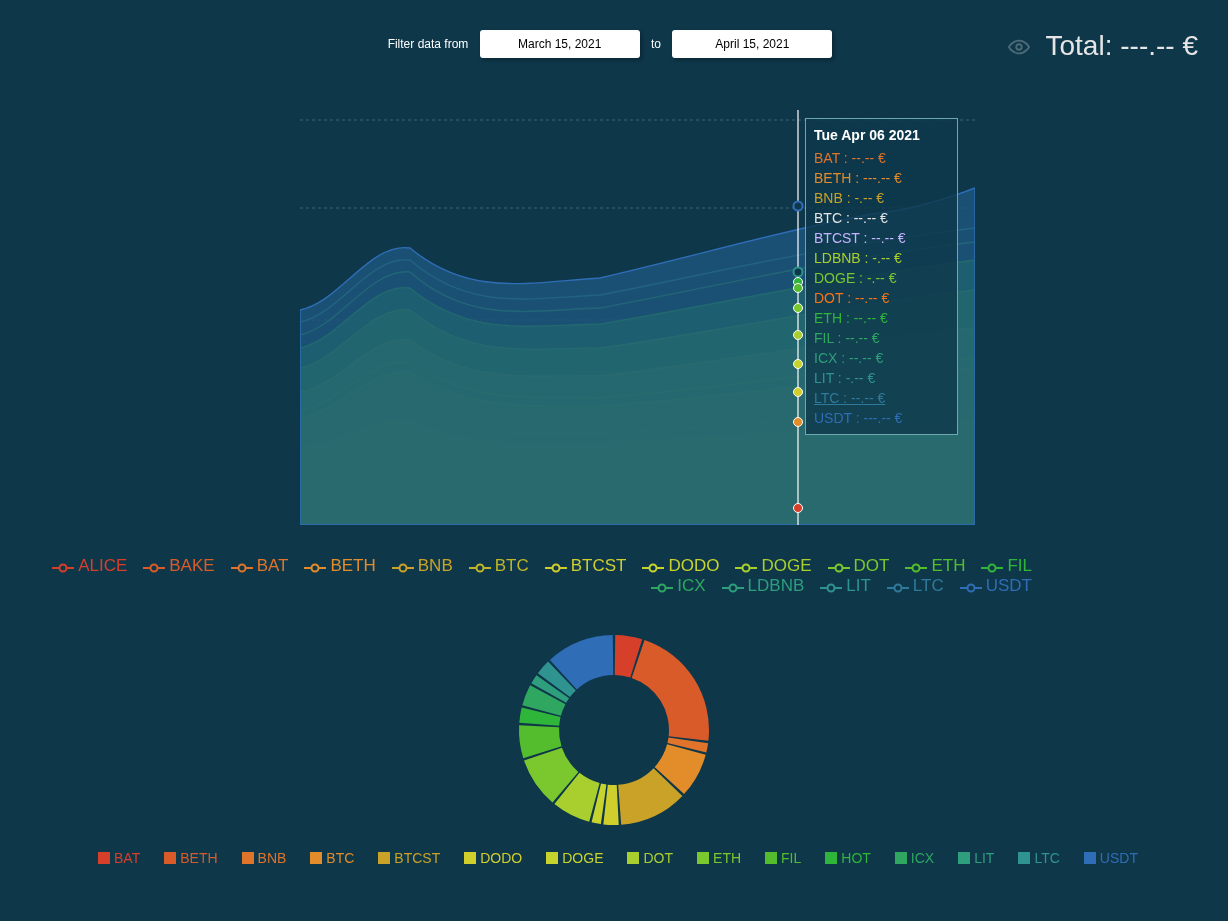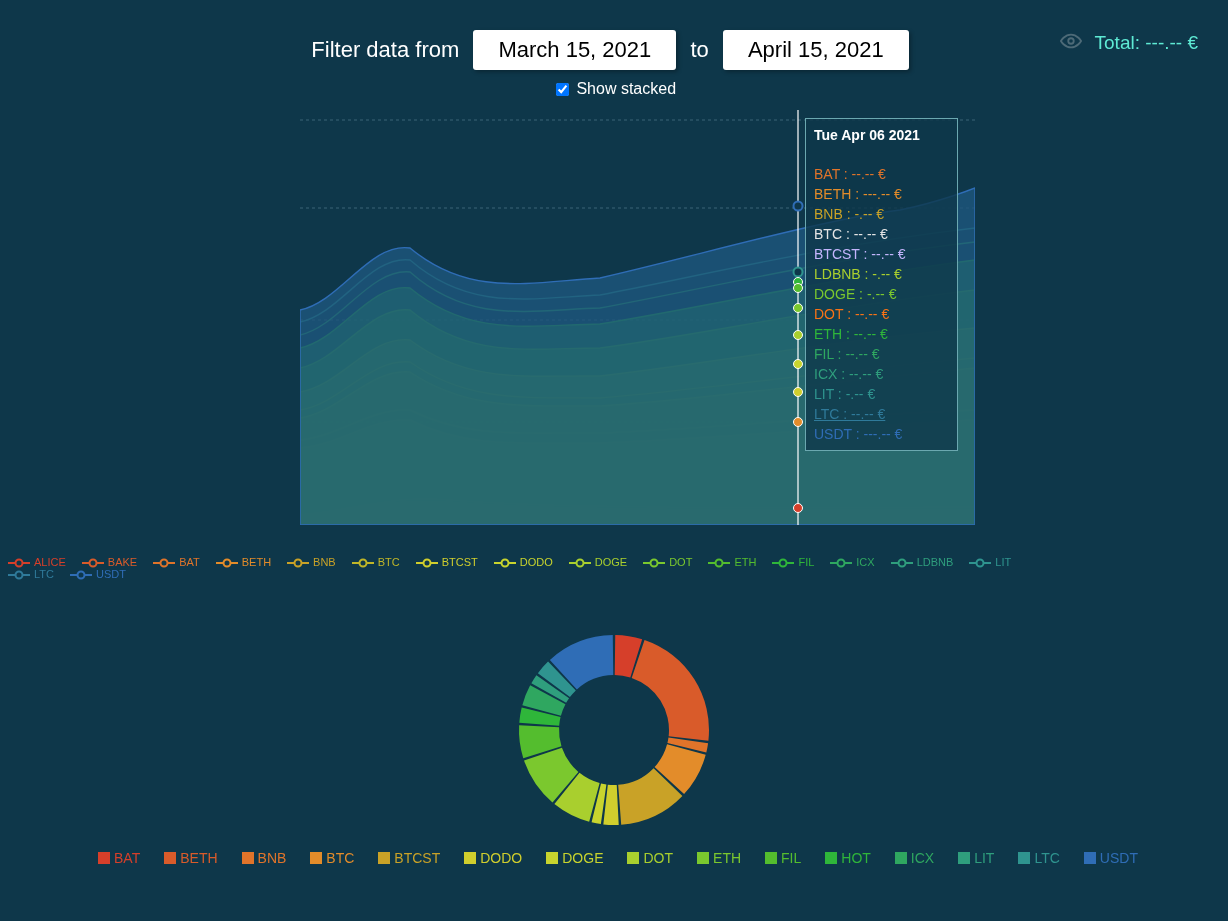--- a/index.html
+++ b/index.html
@@ -1,32 +1,32 @@
 <!DOCTYPE html>
 <html><head>
 <meta charset="utf-8">
 <style>
   html,body{margin:0;padding:0;background:#0e374a;font-family:Arial,Helvetica,sans-serif;color:#fff;width:1228px;height:921px;overflow:hidden}
   #wrap{position:relative;width:1228px;height:921px}
   
-  #filter{position:absolute;top:30px;left:0;width:1228px;text-align:center;font-size:22px;color:#fff}
+  #filter{position:absolute;top:30px;left:0;width:1228px;text-align:center;font-size:12px;color:#fff}
   .dateBtn{display:inline-block;background:#fff;color:#000;padding:7px 25px;border-radius:3px;margin:0 8px;box-shadow:2px 2px 4px rgba(0,0,0,.3);min-width:110px;text-align:center}
   
-  #total{position:absolute;top:30px;right:30px;font-size:19px;color:#5eead4}
+  #total{position:absolute;top:30px;right:30px;font-size:28px;color:#e5e5e5}
   #total svg{vertical-align:-3px;margin-right:8px}
   
   #stackRow{position:absolute;top:80px;left:0;width:1228px;text-align:center;font-size:16px}
   #stackRow input{vertical-align:-2px}
   
   #chart{position:absolute;top:110px;left:300px;width:675px;height:415px}
   
   #tip{position:absolute;top:118px;left:805px;width:135px;border:1px solid #6ba8b0;background:rgba(14,55,74,.80);padding:6px 8px;font-size:14px;line-height:20px}
-  #tip .tDate{color:#fff;font-weight:bold;margin-bottom:19px}
-  
-  .legend{position:absolute;left:0;width:1040px;text-align:left;font-size:11px}
+  #tip .tDate{color:#fff;font-weight:bold;margin-bottom:3px}
+  
+  .legend{position:absolute;left:0;width:1040px;text-align:right;font-size:17px}
   .legend span{white-space:nowrap;margin:0 8px;display:inline-block}
   .legend svg{vertical-align:-2px;margin-right:4px}
   
   #donut{position:absolute;top:630px;left:0;width:1228px;text-align:center}
   
   .dlegend{position:absolute;left:0;width:1228px;text-align:center;font-size:14px}
   .dlegend span{white-space:nowrap;margin:0 8px;display:inline-block}
   .dlegend .sw{display:inline-block;width:12px;height:12px;margin-right:4px;vertical-align:-1px}
 </style>
 </head>
@@ -42,24 +42,20 @@
 
 <div id="total">
   <svg width="22" height="22" viewBox="0 0 24 24" fill="none" stroke="#4d6a77" stroke-width="2">
         <path d="M1 12s4-7 11-7 11 7 11 7-4 7-11 7S1 12 1 12z"></path>
         <circle cx="12" cy="12" r="3"></circle>
       </svg>
   <span>Total:</span>
   <span>---.-- €</span>
 </div>
 
-<div id="stackRow">
-  <input type="checkbox" checked="" style="">
-  <span>Show stacked</span>
-</div>
 
 <svg id="chart" viewBox="0 0 675 415" preserveAspectRatio="none">
 
   <g stroke="#3a6576" stroke-dasharray="3 3" stroke-width="1">
     <line x1="0" y1="10" x2="675" y2="10"></line>
     <line x1="0" y1="98" x2="675" y2="98"></line>
     <line x1="0" y1="210" x2="675" y2="210"></line>
     <line x1="0" y1="312" x2="675" y2="312"></line>
   </g>
   <g fill="#567c8a" font-size="12" text-anchor="end">

